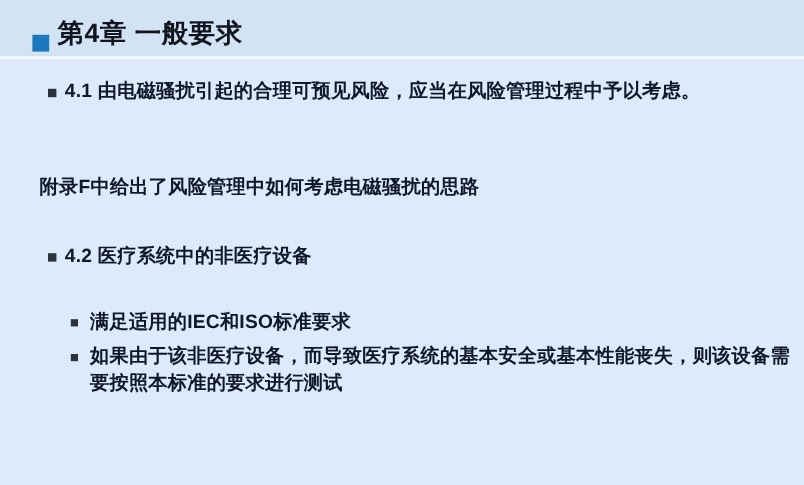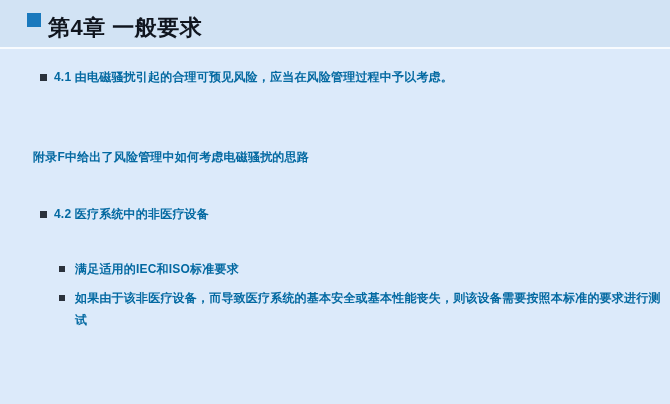--- a/index.html
+++ b/index.html
@@ -16,33 +16,33 @@
   .header-band{
     position:absolute;left:0;top:0;width:670px;height:47px;
     background:#d2e3f4;
   }
   .header-divider{
     position:absolute;left:0;top:47px;width:670px;height:2px;
     background:rgba(255,255,255,0.8);
   }
   .title-row{
     position:absolute;left:27px;top:13px;
-    display:flex;align-items:flex-start;gap:7px;
+    display:flex;align-items:flex-end;gap:7px;
   }
   .title-square{
     width:14px;height:14px;background:#1a79bd;flex:0 0 auto;
   }
   .title-text{
     font-size:22px;font-weight:700;color:#10151e;
     letter-spacing:0.5px;white-space:nowrap;
   }
   .block{
     position:absolute;
-    font-size:12px;line-height:22px;font-weight:600;
-    color:#0369a1;
+    font-size:16px;line-height:22px;font-weight:600;
+    color:#0f172a;
     letter-spacing:0.2px;
     word-break:break-all;
   }
   .bullet1{padding-left:14px;}
   .bullet1 .m1{
     position:absolute;left:0;top:8px;width:7px;height:7px;background:#2b323c;
   }
   .bullet2{padding-left:17px;}
   .bullet2 .m2{
     position:absolute;left:1px;top:8px;width:6px;height:6px;background:#2b323c;

